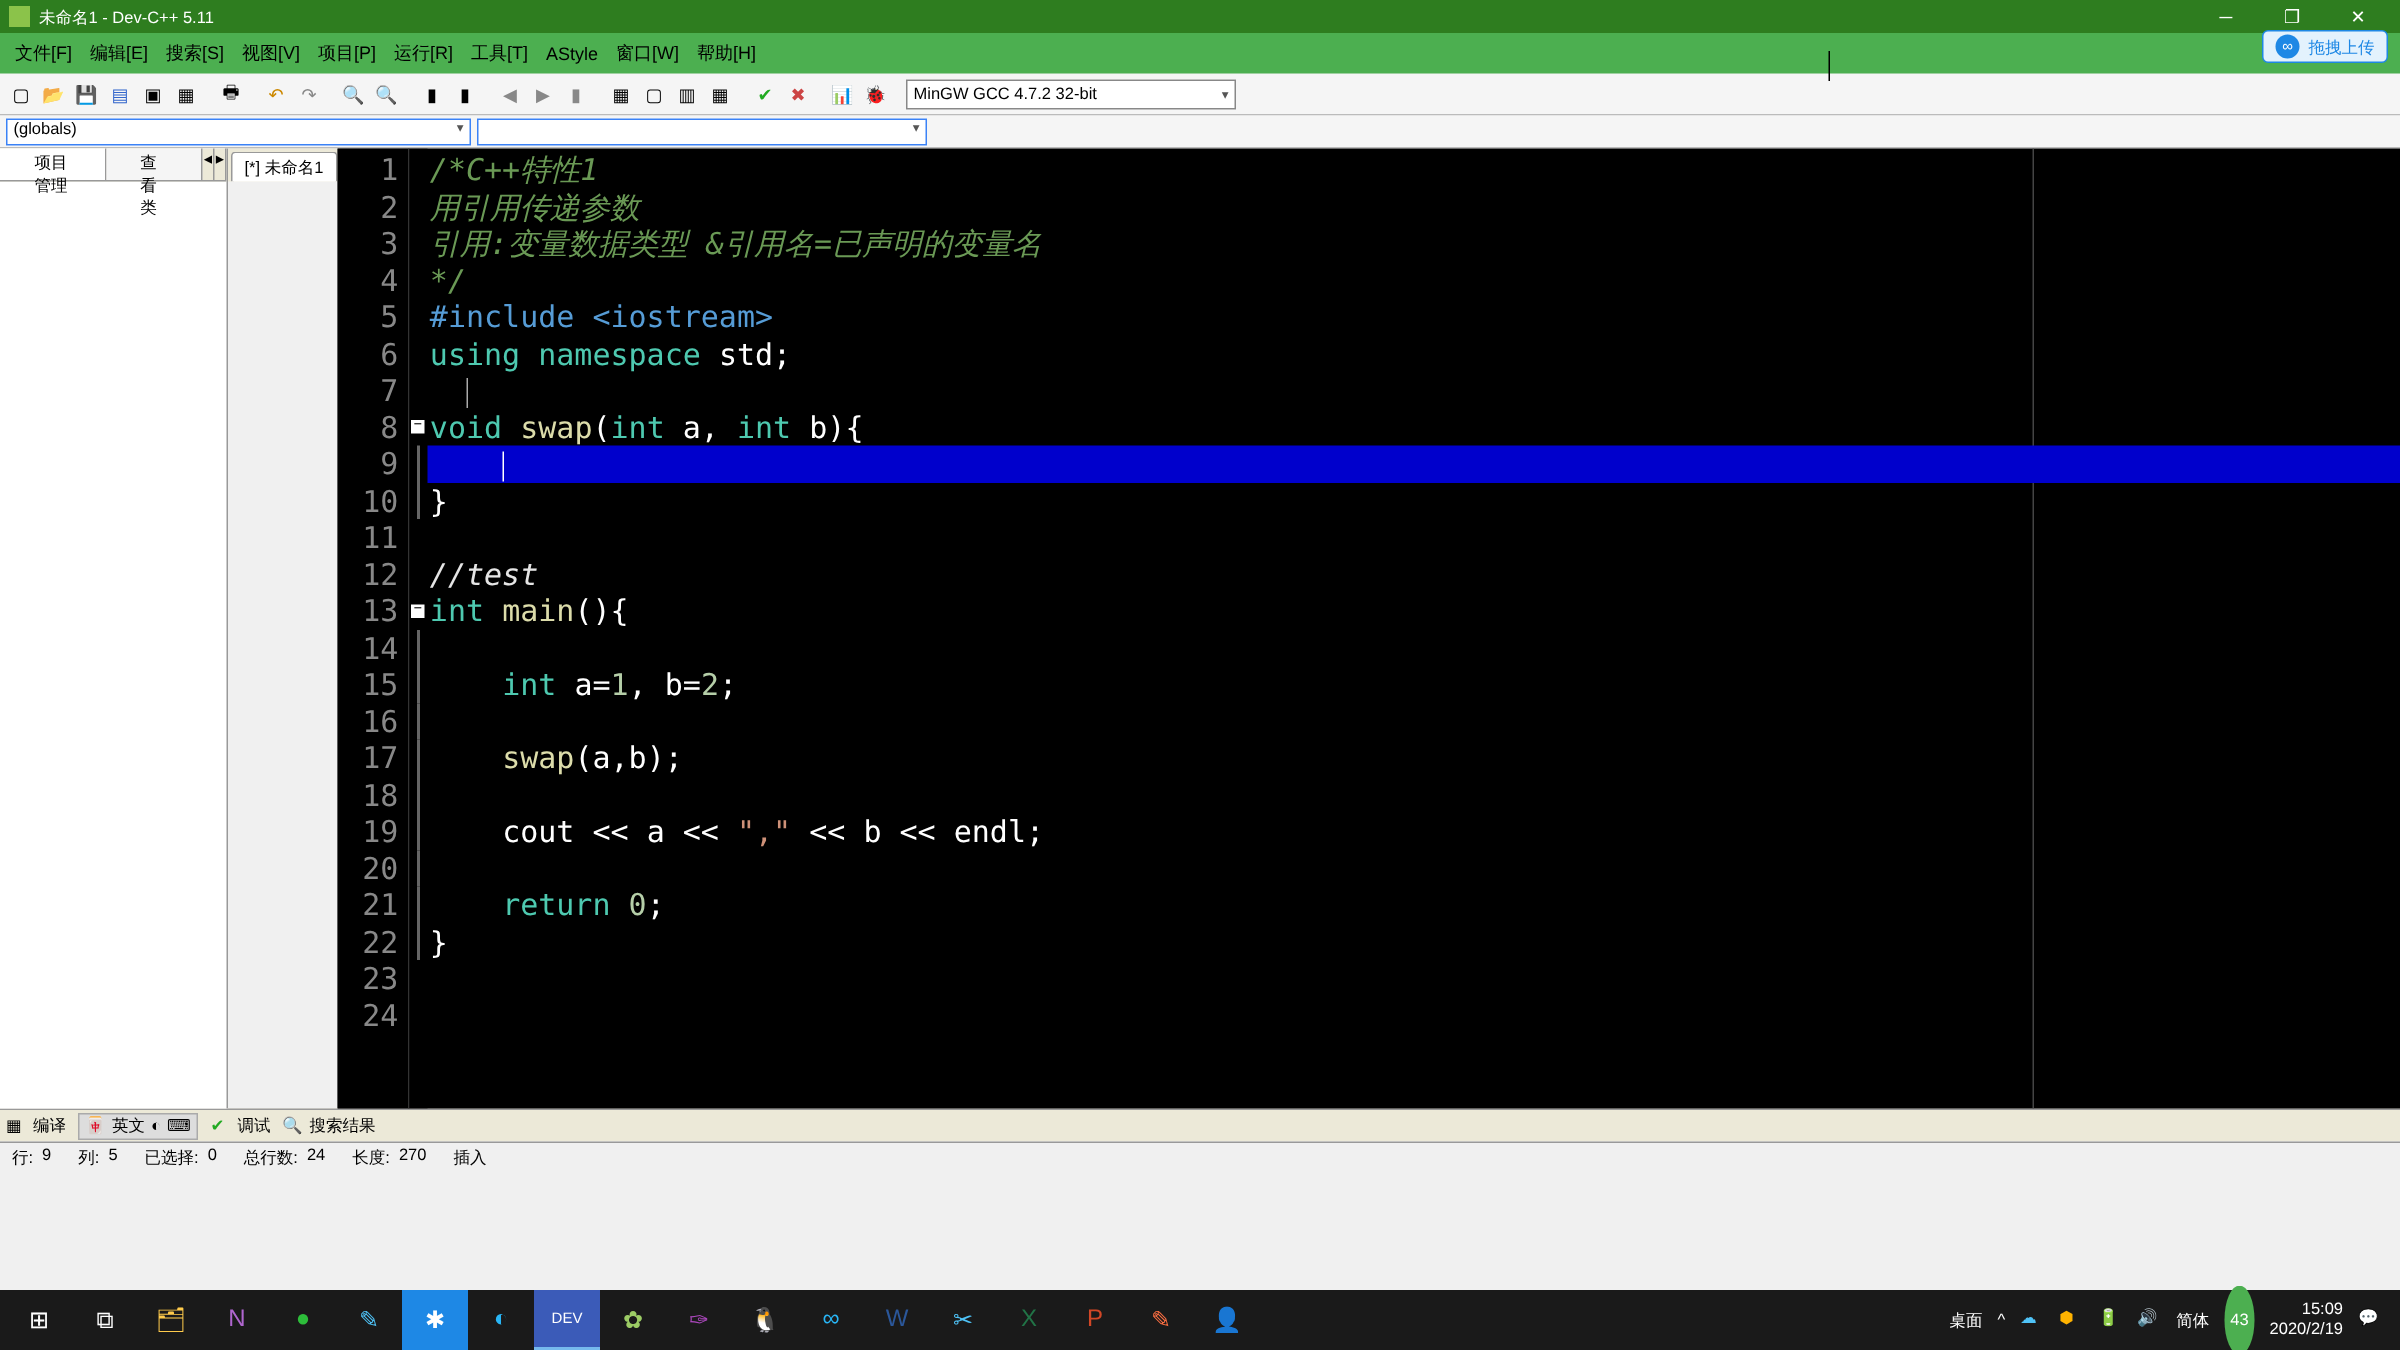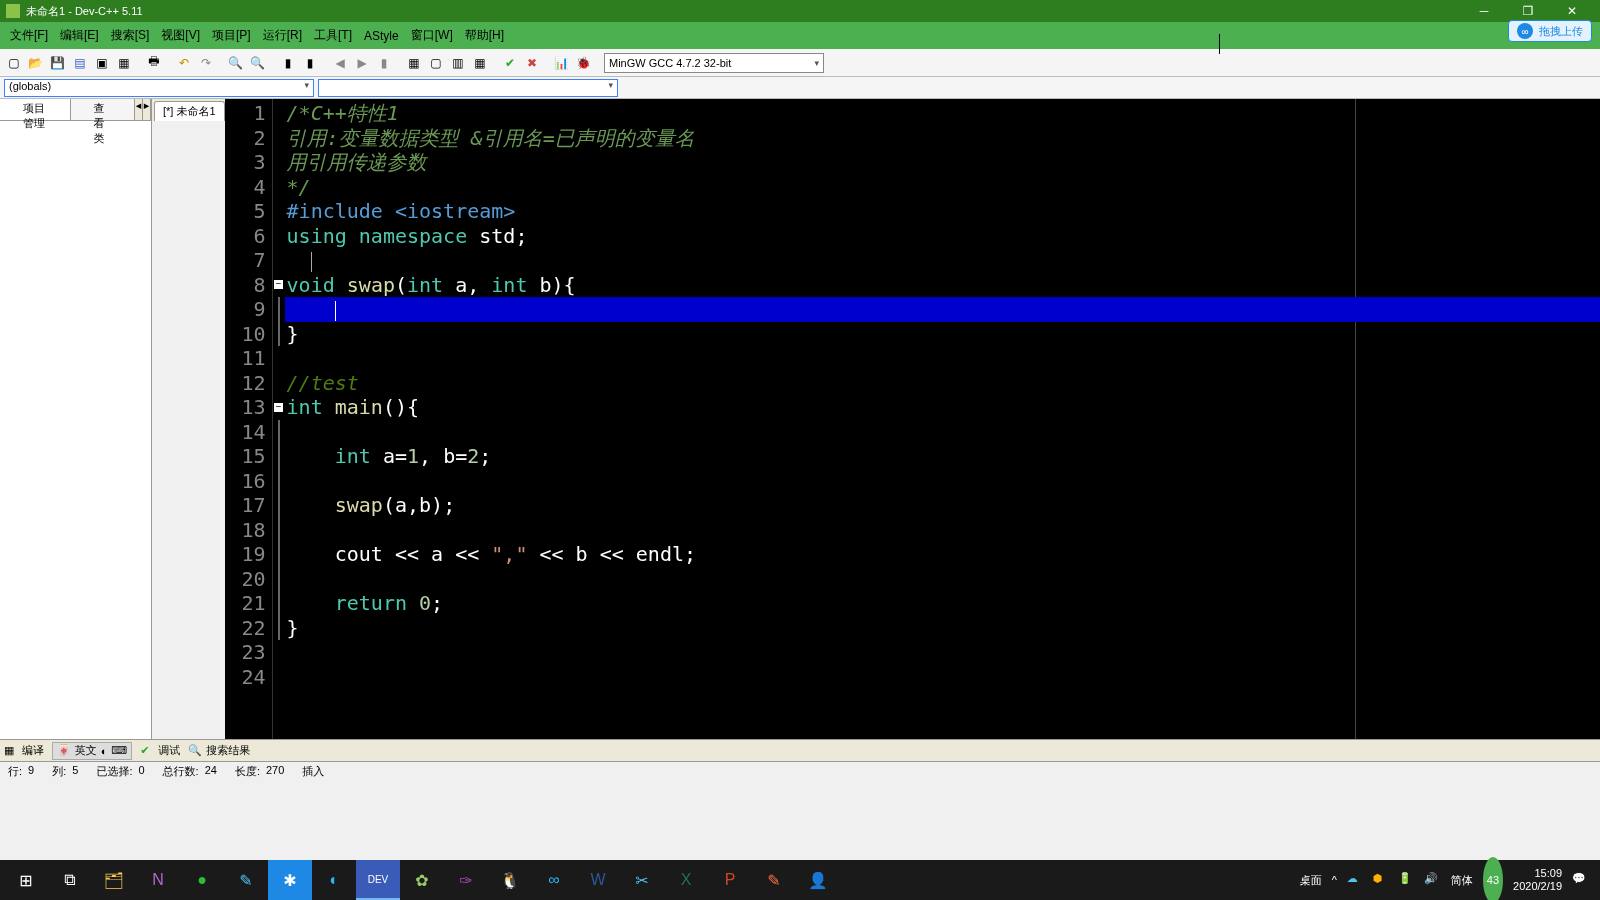--- a/index.html
+++ b/index.html
@@ -54,21 +54,21 @@
 
 .cm { color: #6a9955; font-style: italic; }
 .pp { color: #569cd6; }
 .kw { color: #4ec9b0; }
 .ty { color: #4ec9b0; }
 .fn { color: #dcdcaa; }
 .num { color: #b5cea8; }
 .str { color: #ce9178; }
 .op { color: #fff; }
 .id { color: #fff; }
-.cmline { color: #4d7c0f; font-style: italic; margin-top: 12px; }
+.cmline { color: #e5e5e5; font-style: italic; margin-top: 12px; }
 
 .bottomtabs { height: 22px; background: #ece9d8; border-top: 1px solid #999; display: flex; align-items: center; padding: 0 4px; gap: 8px; font-size: 11px; }
 .imebar { position: relative; display: flex; align-items: center; gap: 4px; background: #ddd; border: 1px solid #aaa; padding: 0 4px; height: 18px; }
 .btab { display: flex; align-items: center; gap: 4px; }
 .btab .bi { width: 14px; height: 14px; display: inline-block; }
 
 .statusbar { height: 20px; background: #f0f0f0; border-top: 1px solid #999; display: flex; align-items: center; font-size: 11px; padding: 0 8px; gap: 18px; }
 .statusbar .sl { display: flex; gap: 6px; }
 
 .taskbar { height: 40px; background: #1a1a1a; display: flex; align-items: center; padding: 0 4px; position: fixed; bottom: 0; left: 0; right: 0; }
@@ -243,22 +243,22 @@
           </div>
           <div class="fold">
             <div class="foldline"></div>
           </div>
           <div class="fold"></div>
           <div class="fold"></div>
         </div>
       <div class="code" id="code">
         <div class="rightmargin"></div>
       <div class="cline"><span class="cm">/*C++特性1</span></div>
+          <div class="cline"><span class="cm">用引用传递参数</span></div>
           <div class="cline"><span class="cm">引用:变量数据类型 &amp;引用名=已声明的变量名</span></div>
-          <div class="cline"><span class="cm">用引用传递参数</span></div>
           <div class="cline"><span class="cm">*/</span></div>
           <div class="cline"><span class="pp">#include &lt;iostream&gt;</span></div>
           <div class="cline"><span class="kw">using </span><span class="kw">namespace </span><span class="id">std</span><span class="op">;</span></div>
           <div class="cline"><span class="id">  </span><span class="caret" style="background: rgb(170, 170, 170);"></span></div>
           <div class="cline"><span class="kw">void </span><span class="fn">swap</span><span class="op">(</span><span class="ty">int </span><span class="id">a</span><span class="op">, </span><span class="ty">int </span><span class="id">b</span><span class="op">){</span></div>
           <div class="cline hl"><span class="id">    </span><span class="caret"></span></div>
           <div class="cline"><span class="op">}</span></div>
           <div class="cline"></div>
           <div class="cline"><span class="cmline">//test</span></div>
           <div class="cline"><span class="ty">int </span><span class="fn">main</span><span class="op">(){</span></div>

